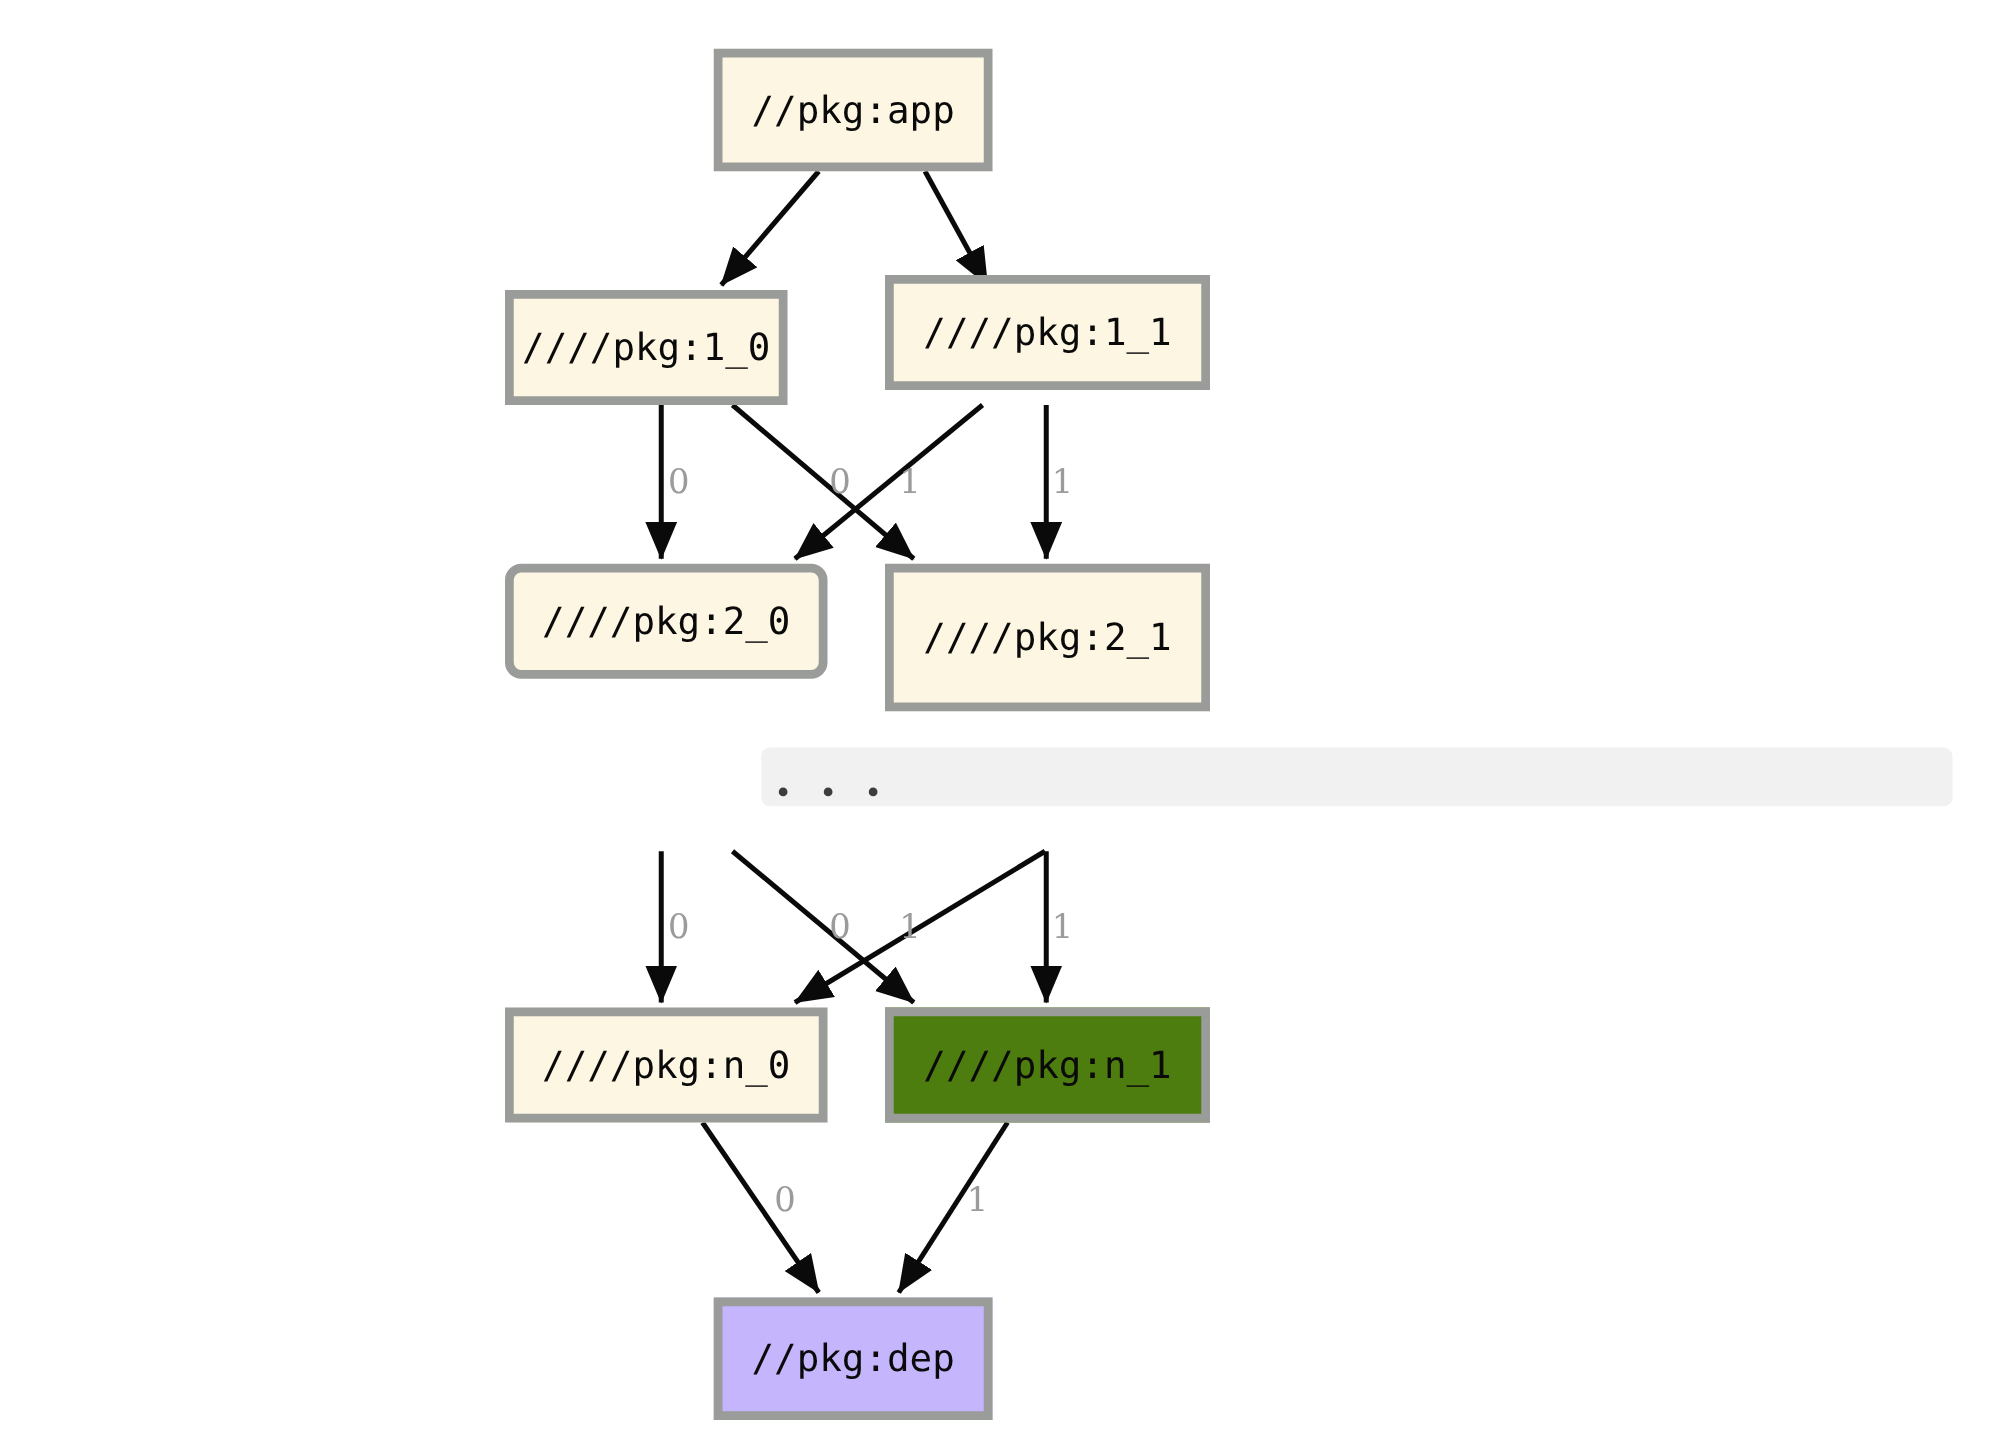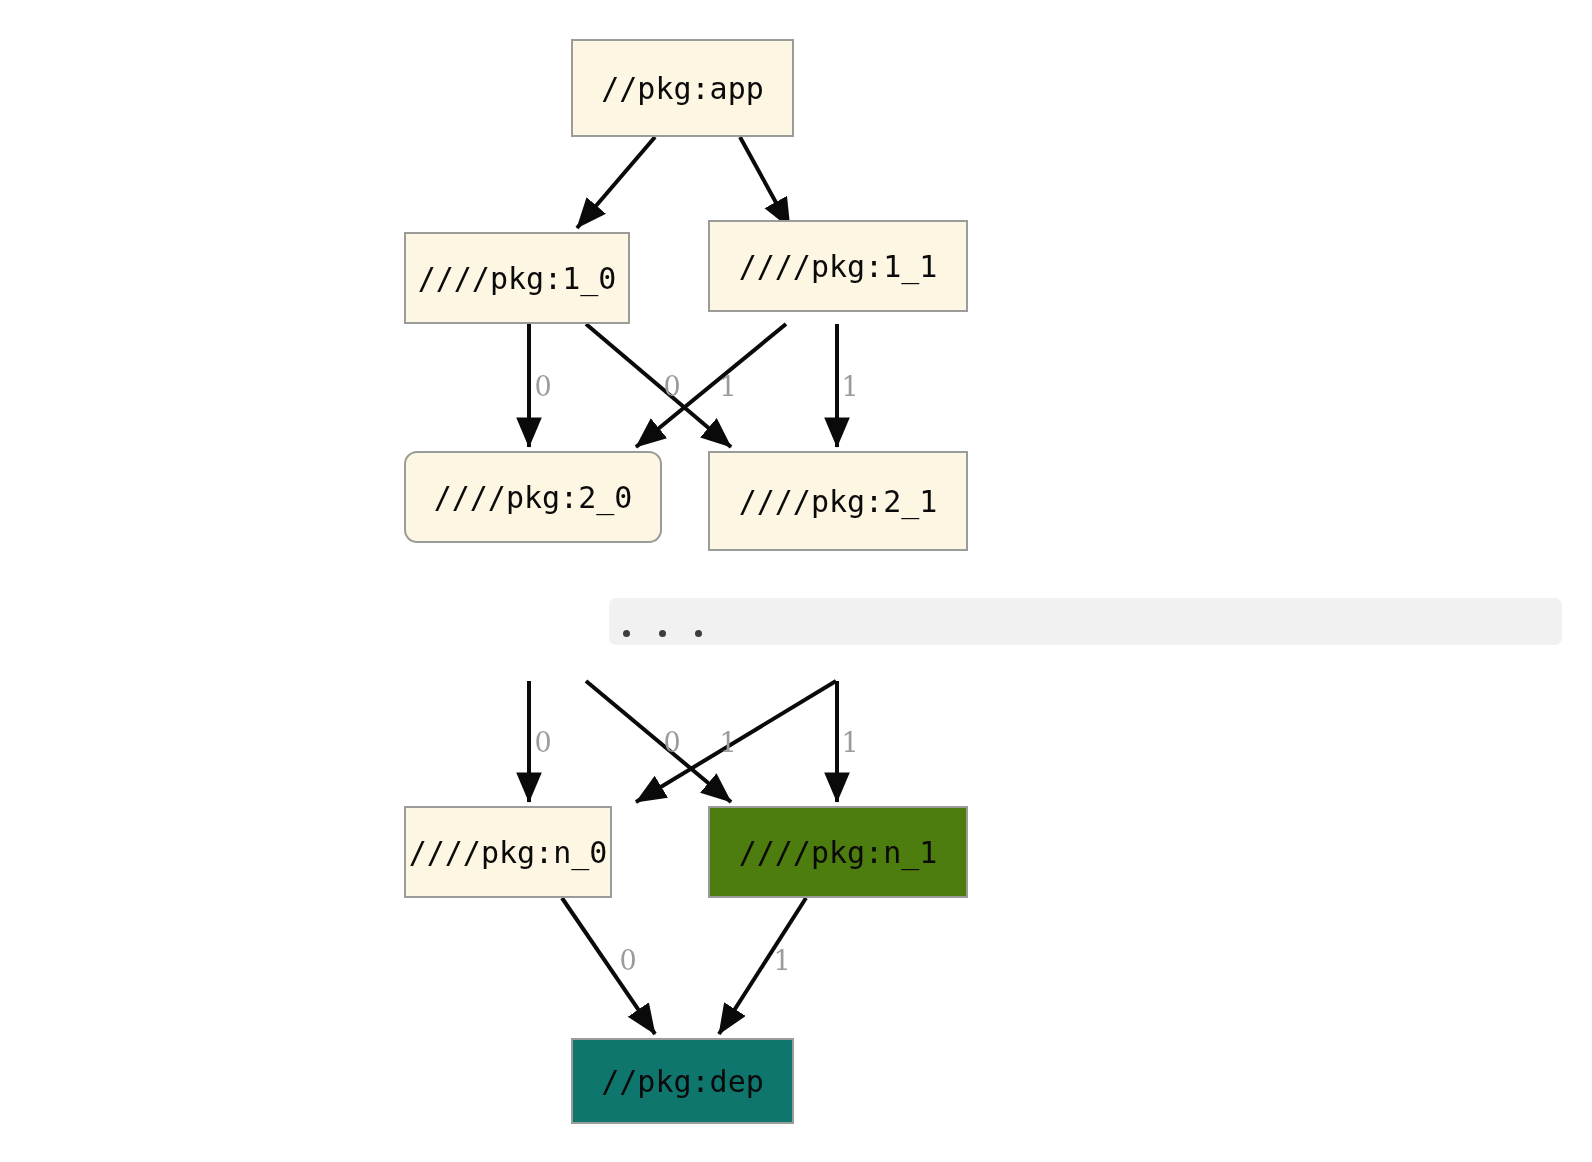--- a/index.html
+++ b/index.html
@@ -26,21 +26,21 @@
     left: 0;
     top: 0;
     width: 1592px;
     height: 1162px;
     display: block;
   }
   .node-box {
     position: absolute;
     box-sizing: border-box;
     background: #fdf6e3;
-    border: 2px solid #ef4444;
+    border: 7px solid #ef4444;
     display: flex;
     align-items: center;
     justify-content: center;
   }
   .node-label {
     font-family: "DejaVu Sans Mono", "Liberation Mono", monospace;
     font-size: 30px;
     color: #0a0a0a;
     letter-spacing: 0px;
     white-space: nowrap;
@@ -109,30 +109,30 @@
       </div>
       <div class="node-box" style="left: 404px; top: 232px; width: 226px; height: 92px; background: rgb(253, 246, 227); border-color: rgb(153, 156, 153);">
         <span class="node-label">////pkg:1_0</span>
       </div>
       <div class="node-box" style="left: 708px; top: 220px; width: 260px; height: 92px; background: rgb(253, 246, 227); border-color: rgb(153, 156, 153);">
         <span class="node-label">////pkg:1_1</span>
       </div>
       <div class="node-box" style="left: 404px; top: 451px; width: 258px; height: 92px; background: rgb(253, 246, 227); border-color: rgb(153, 156, 153); border-radius: 13px;">
         <span class="node-label">////pkg:2_0</span>
       </div>
-      <div class="node-box" style="left: 708px; top: 451px; width: 260px; height: 100px; background: rgb(253, 246, 227); border-color: rgb(153, 156, 153);">
+      <div class="node-box" style="left: 708px; top: 451px; width: 260px; height: 118px; background: rgb(253, 246, 227); border-color: rgb(153, 156, 153);">
         <span class="node-label">////pkg:2_1</span>
       </div>
-      <div class="node-box" style="left: 404px; top: 806px; width: 208px; height: 92px; background: rgb(253, 246, 227); border-color: rgb(153, 156, 153);">
+      <div class="node-box" style="left: 404px; top: 806px; width: 258px; height: 92px; background: rgb(253, 246, 227); border-color: rgb(153, 156, 153);">
         <span class="node-label">////pkg:n_0</span>
       </div>
       <div class="node-box" style="left: 708px; top: 806px; width: 260px; height: 92px; background: #4d7c0f; border-color: rgb(153, 156, 153);">
         <span class="node-label">////pkg:n_1</span>
       </div>
-      <div class="node-box" style="left: 571px; top: 1038px; width: 223px; height: 86px; background: #0f766e; border-color: rgb(153, 156, 153);">
+      <div class="node-box" style="left: 571px; top: 1038px; width: 223px; height: 98px; background: #c4b5fd; border-color: rgb(153, 156, 153);">
         <span class="node-label">//pkg:dep</span>
       </div>
     </div>
   <div id="edge-labels-layer">
       <div class="edge-label" style="left: 543px; top: 386px; color: rgb(155, 155, 155);">0</div>
       <div class="edge-label" style="left: 728px; top: 386px; color: rgb(155, 155, 155);">1</div>
       <div class="edge-label" style="left: 672px; top: 386px; color: rgb(155, 155, 155);">0</div>
       <div class="edge-label" style="left: 850px; top: 386px; color: rgb(155, 155, 155);">1</div>
       <div class="edge-label" style="left: 543px; top: 742px; color: rgb(155, 155, 155);">0</div>
       <div class="edge-label" style="left: 728px; top: 742px; color: rgb(155, 155, 155);">1</div>

